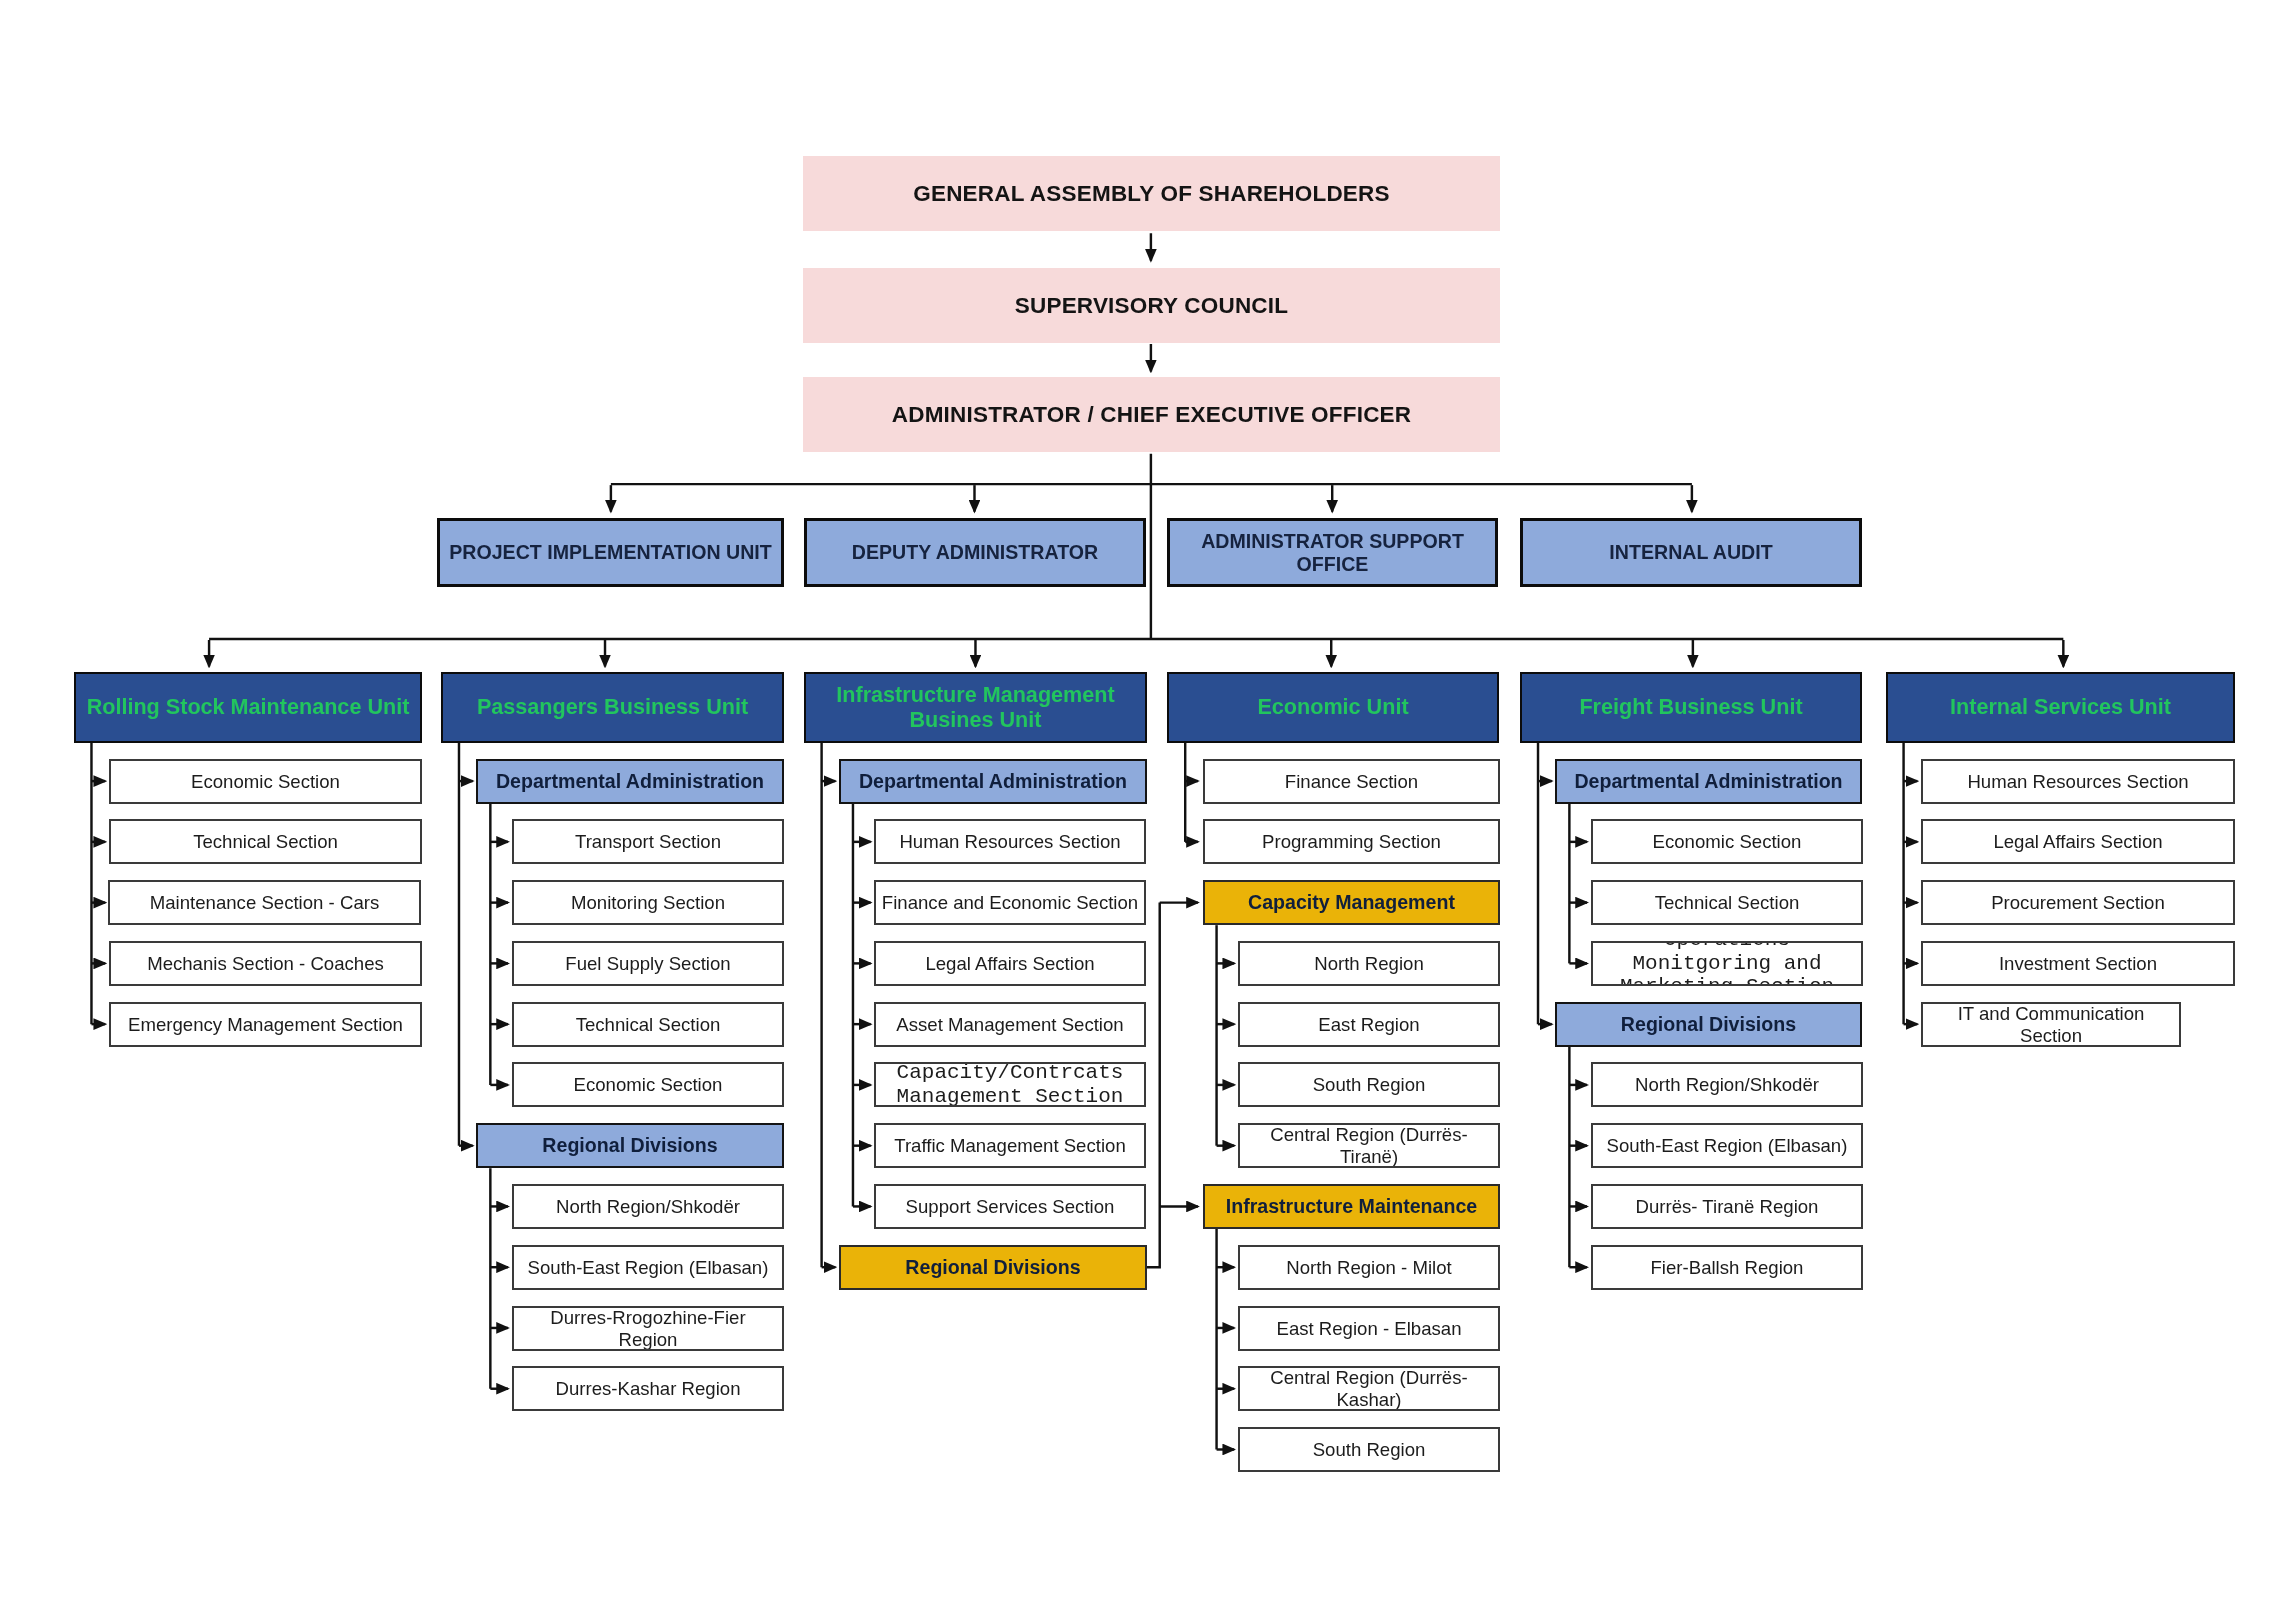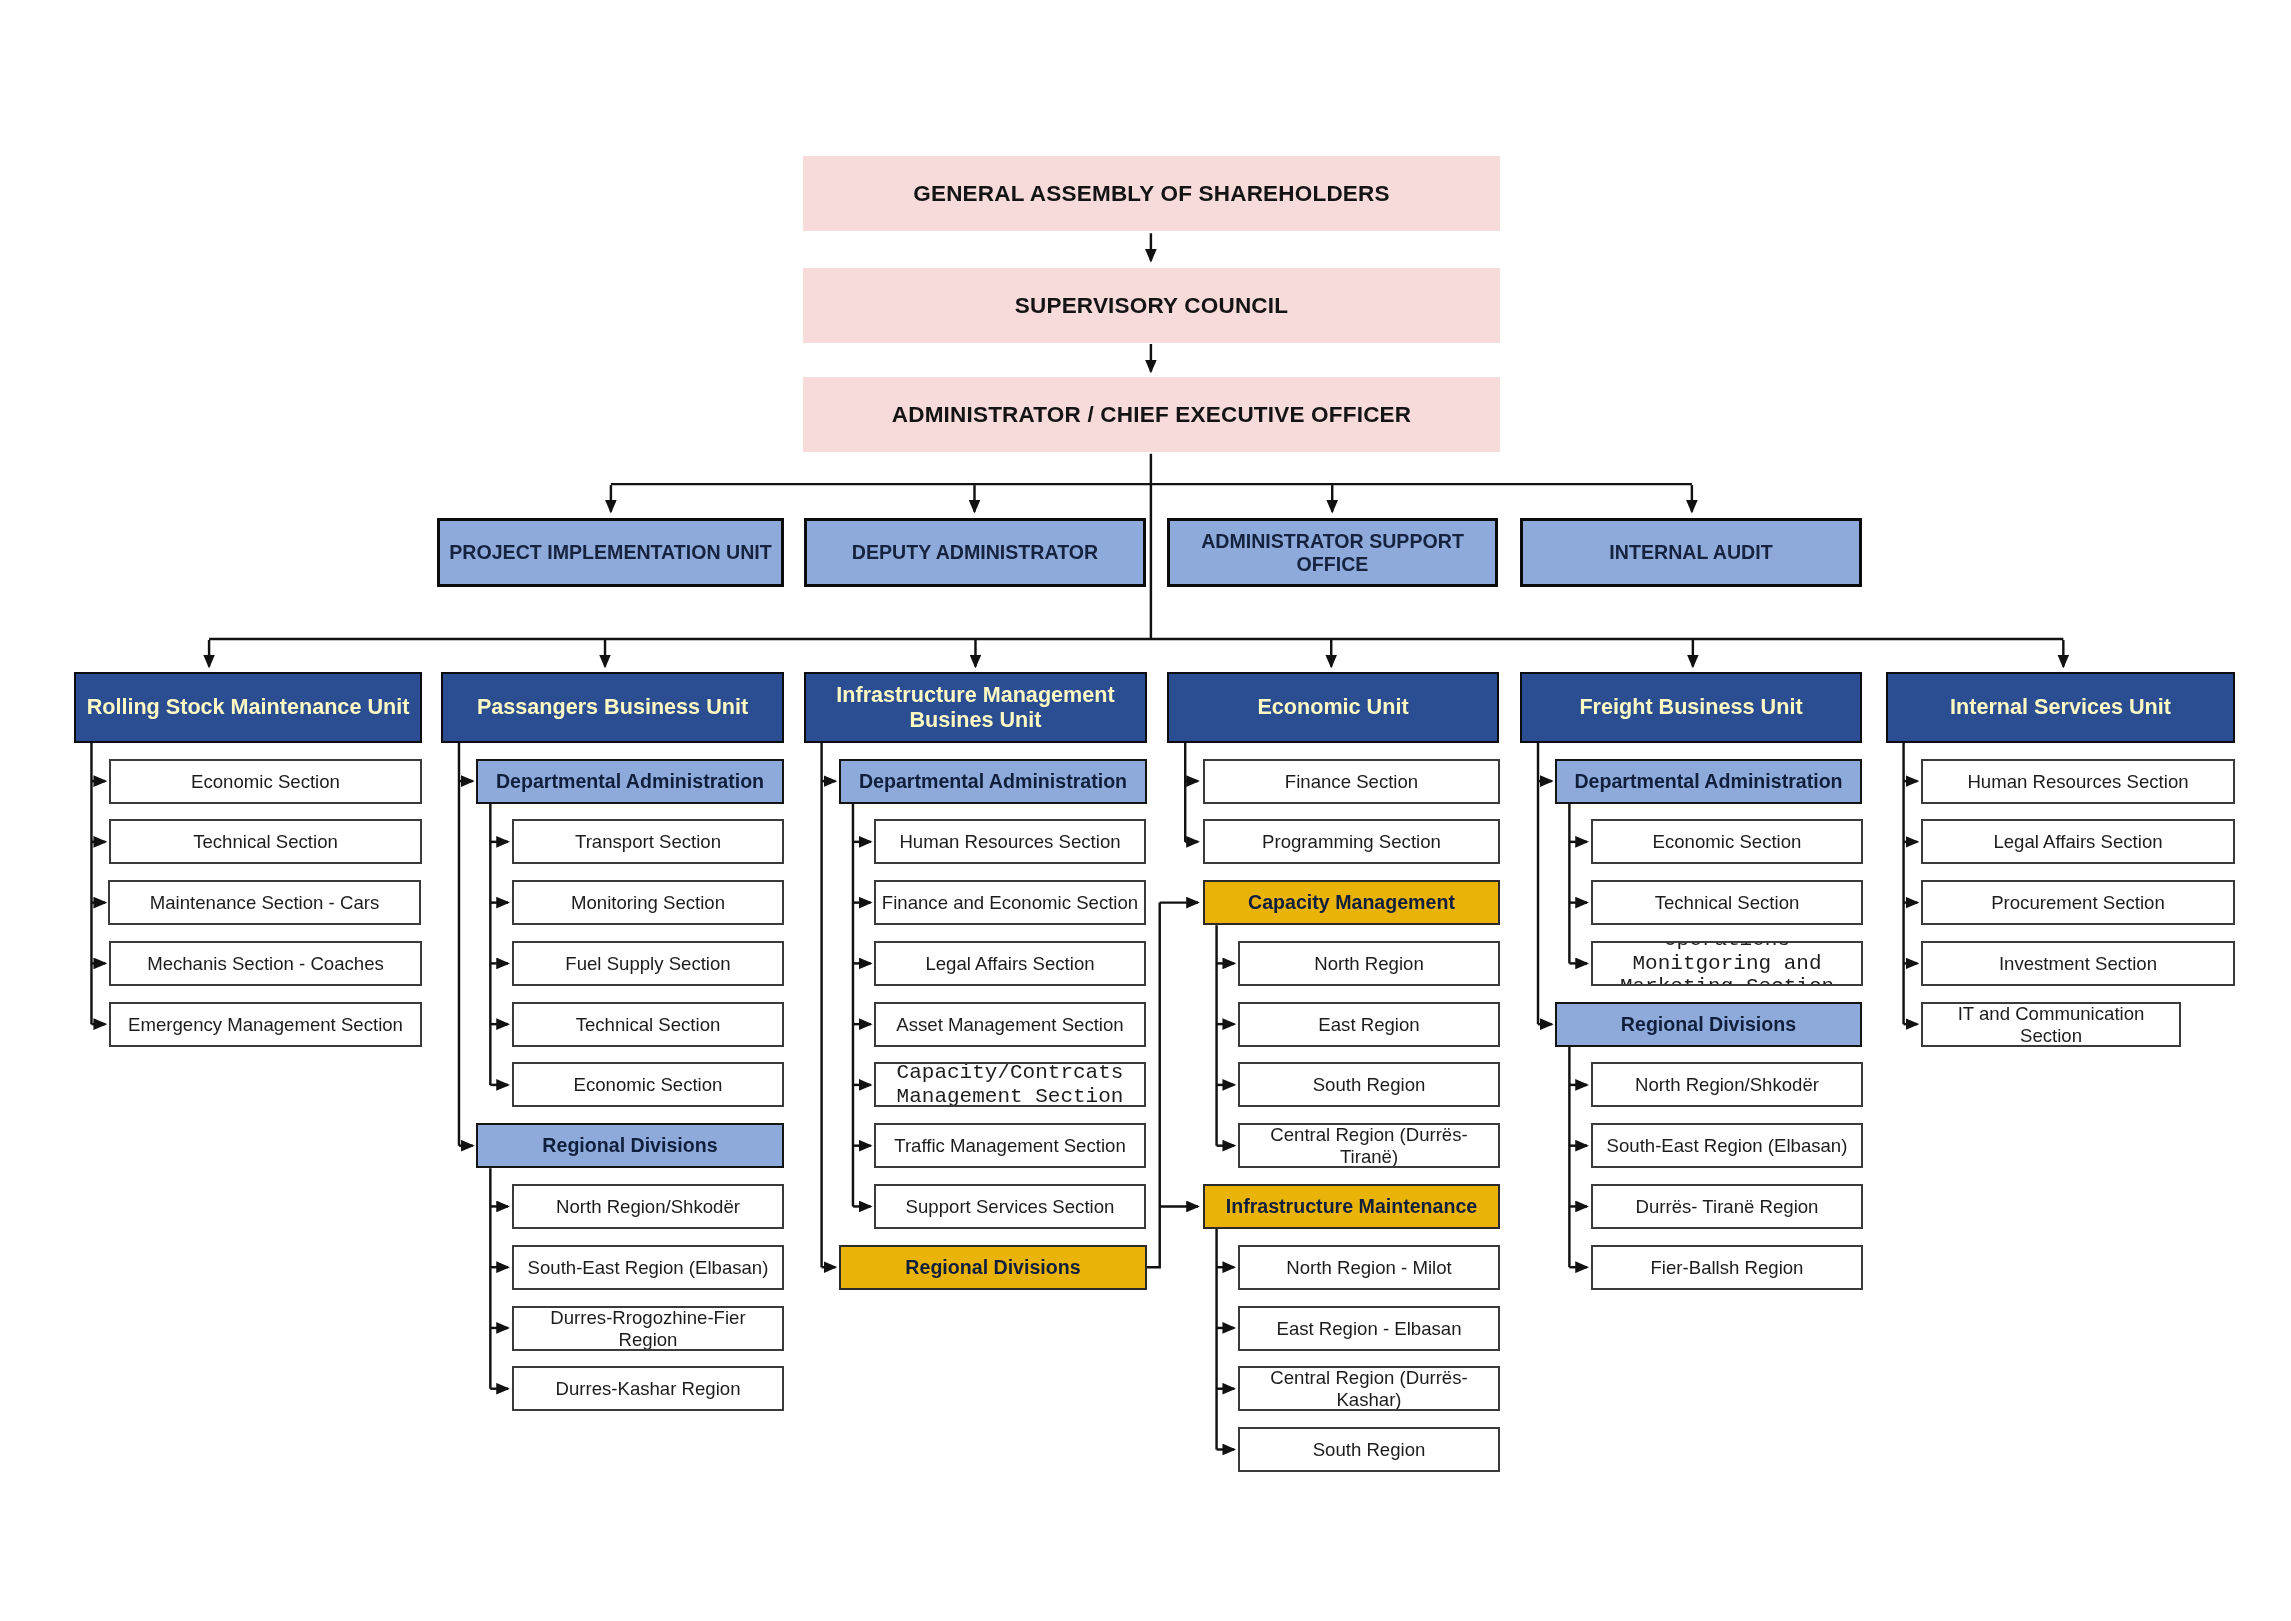--- a/index.html
+++ b/index.html
@@ -40,21 +40,21 @@
     border:3.9px solid #0c0c0c;
     font-weight:700;
     font-size:19.6px;
     color:#16233f;
   }
   .unit{
     background:#2a4e91;
     border:2.9px solid #0c0c0c;
     font-weight:700;
     font-size:21.6px;
-    color:#fef9c3;
+    color:#22c55e;
   }
   .subh-mid{
     background:#8eaadb;
     border:2px solid #141414;
     font-weight:700;
     font-size:19.6px;
     color:#101f3c;
   }
   .subh-light{
     background:#eab308;

